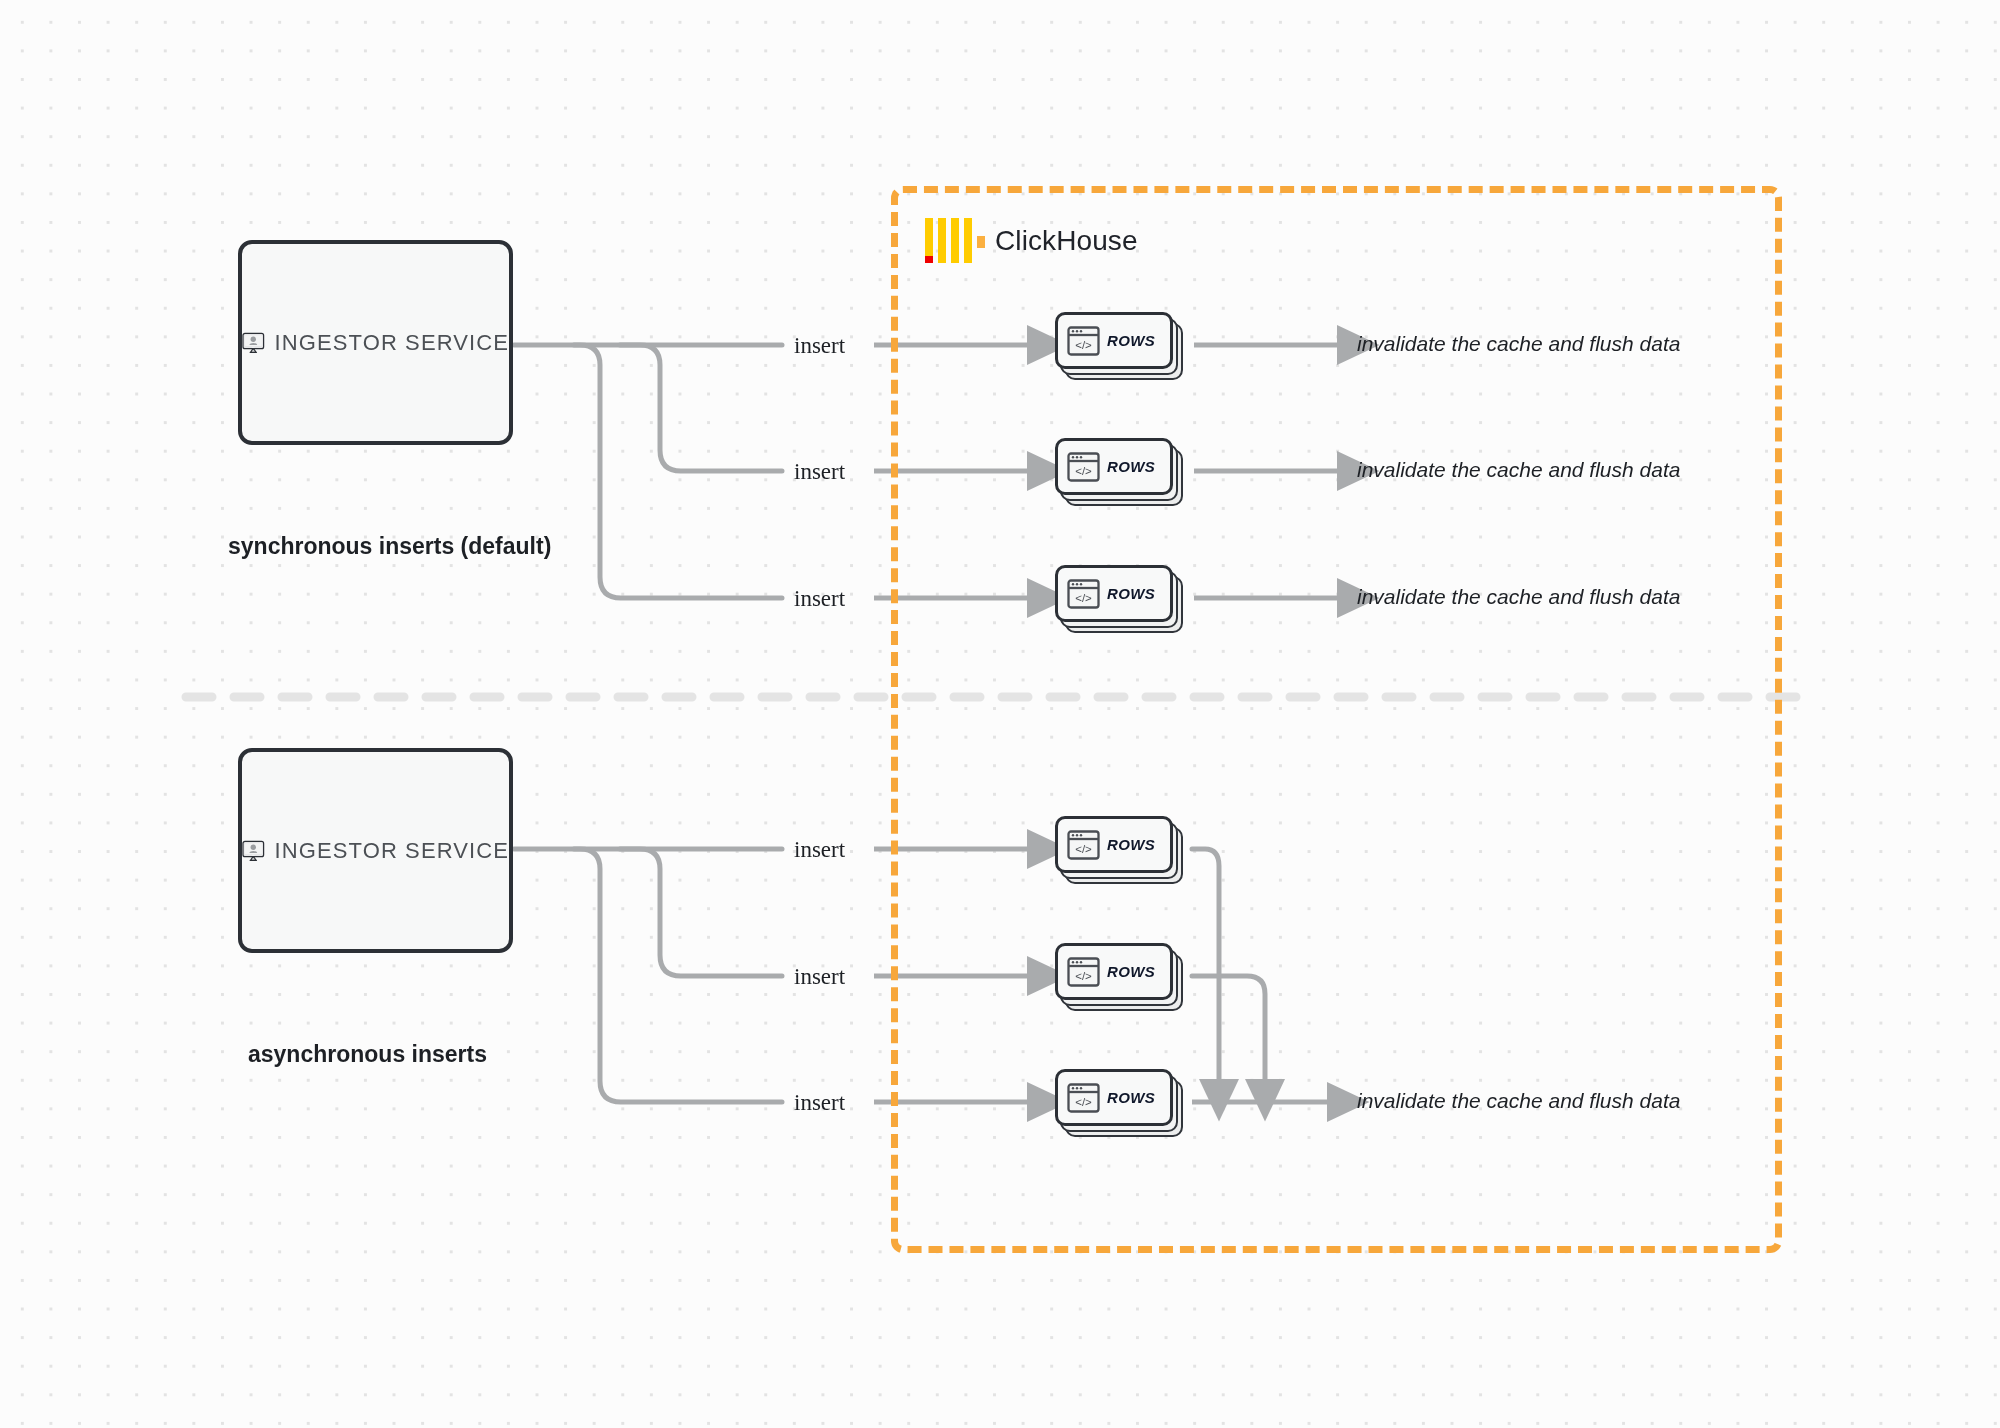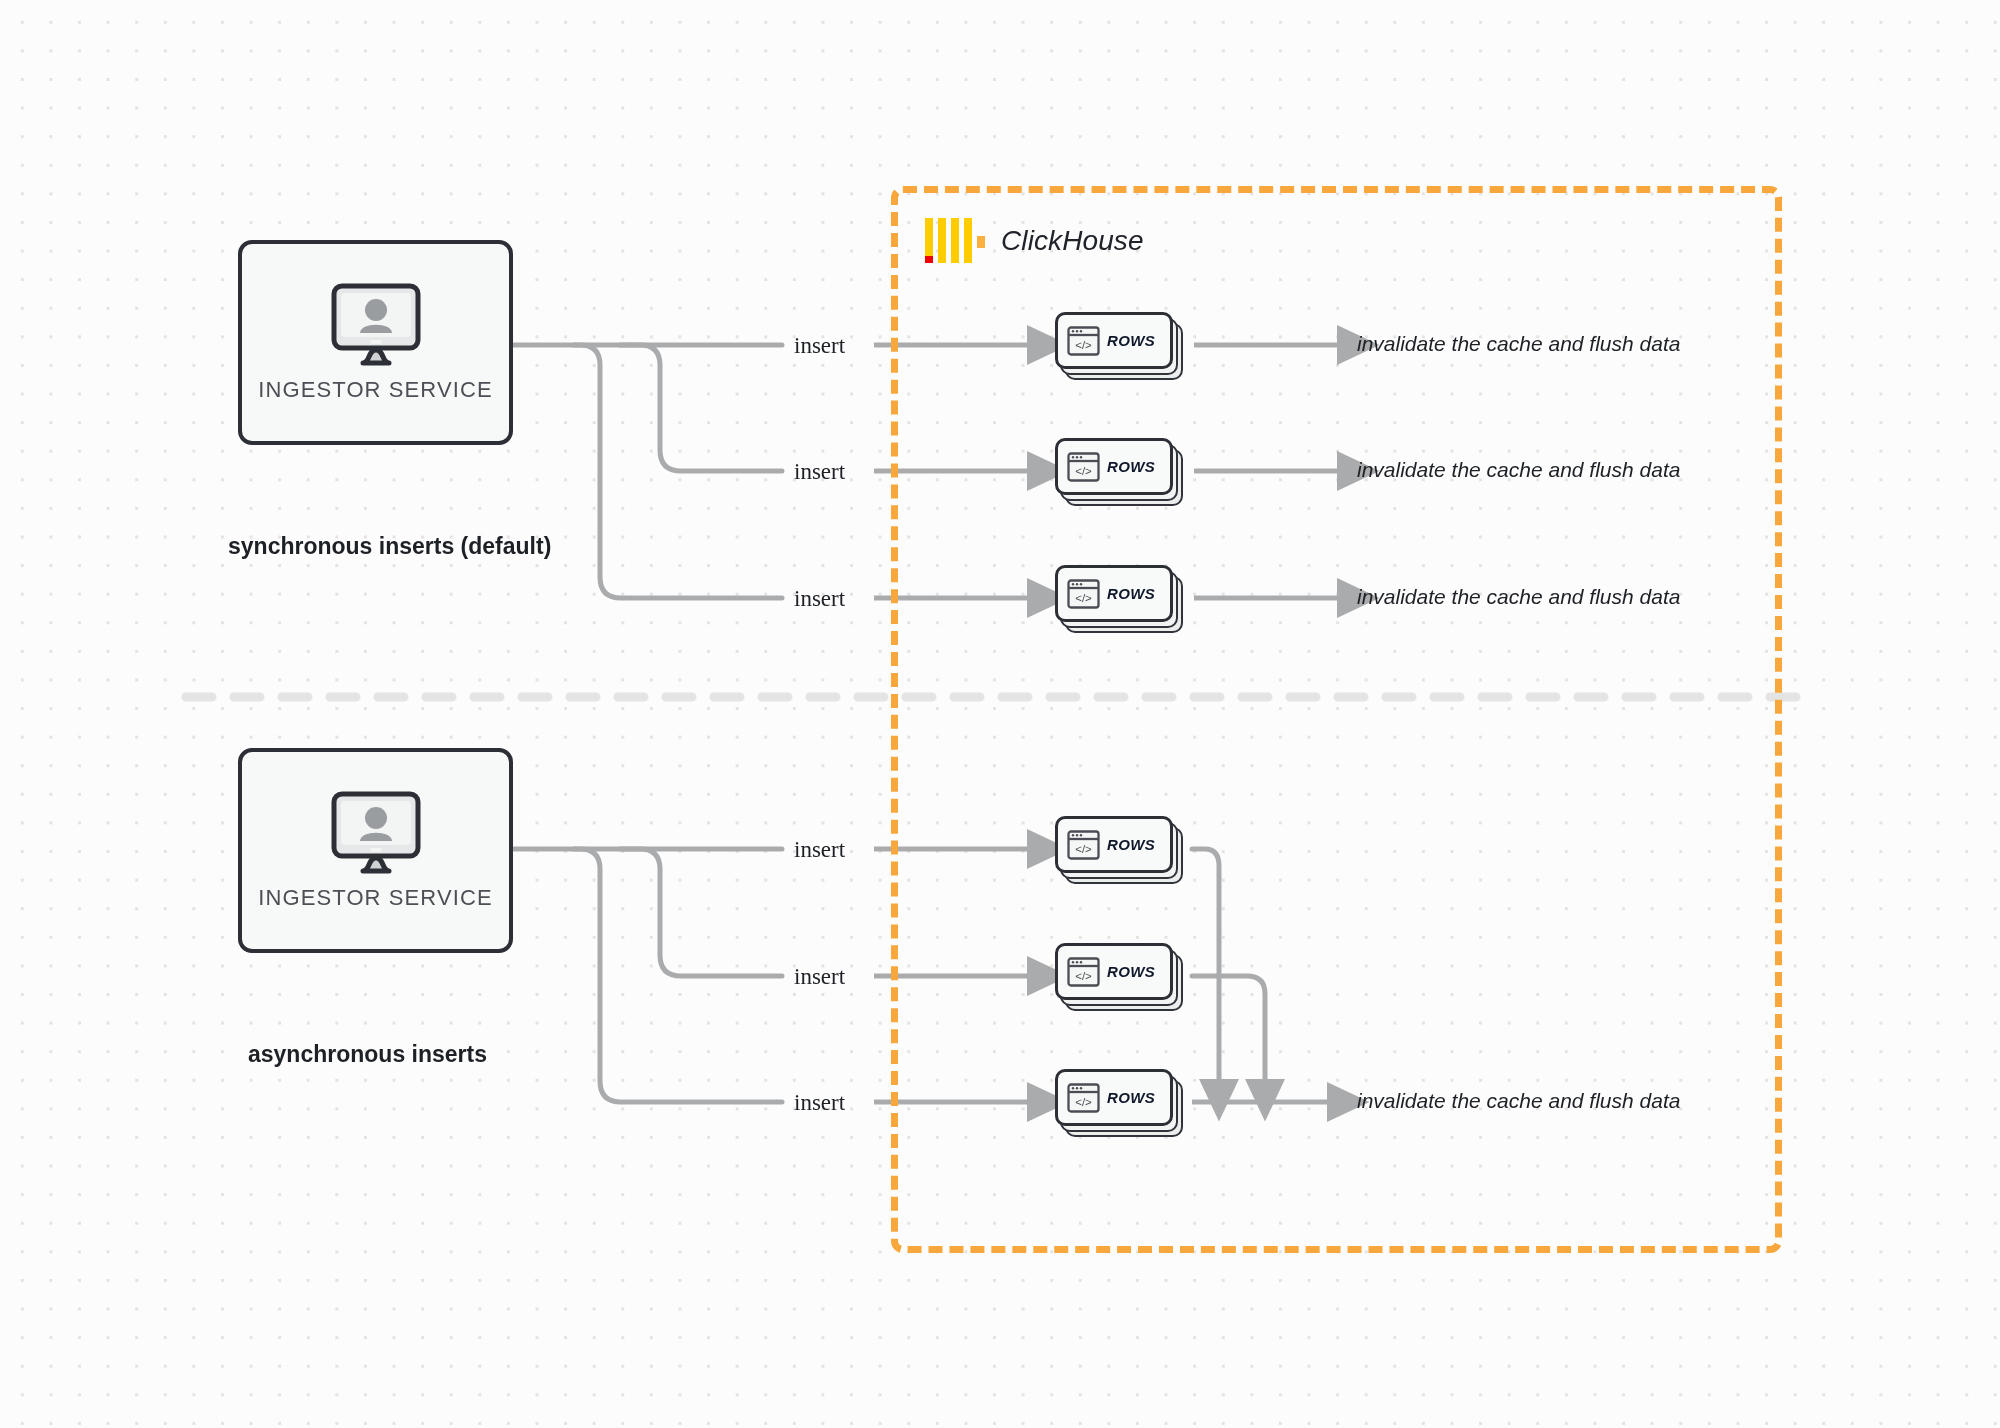--- a/index.html
+++ b/index.html
@@ -37,22 +37,21 @@
     box-sizing: border-box;
   }
 
   
   .ch-brand {
     position: absolute;
     left: 925px;
     top: 218px;
     display: flex;
     align-items: center;
-    gap: 26px;
-    font-style: italic;
+    gap: 20px;
   }
   .ch-logo {
     position: relative;
     width: 50px;
     height: 45px;
   }
   .ch-bar {
     position: absolute;
     top: 0;
     width: 8px;
@@ -89,21 +88,21 @@
   
   .ingestor {
     position: absolute;
     width: 275px;
     height: 205px;
     background: #f7f8f8;
     border: 4px solid #2c3036;
     border-radius: 14px;
     box-sizing: border-box;
     display: flex;
-    flex-direction: column;
+    flex-direction: row;
     align-items: center;
     justify-content: center;
     gap: 10px;
   }
   .ingestor.top  { left: 238px; top: 240px; }
   .ingestor.bot  { left: 238px; top: 748px; }
 
   .monitor { width: 92px; height: 84px; display:block; }
 
   .ingestor-label {

